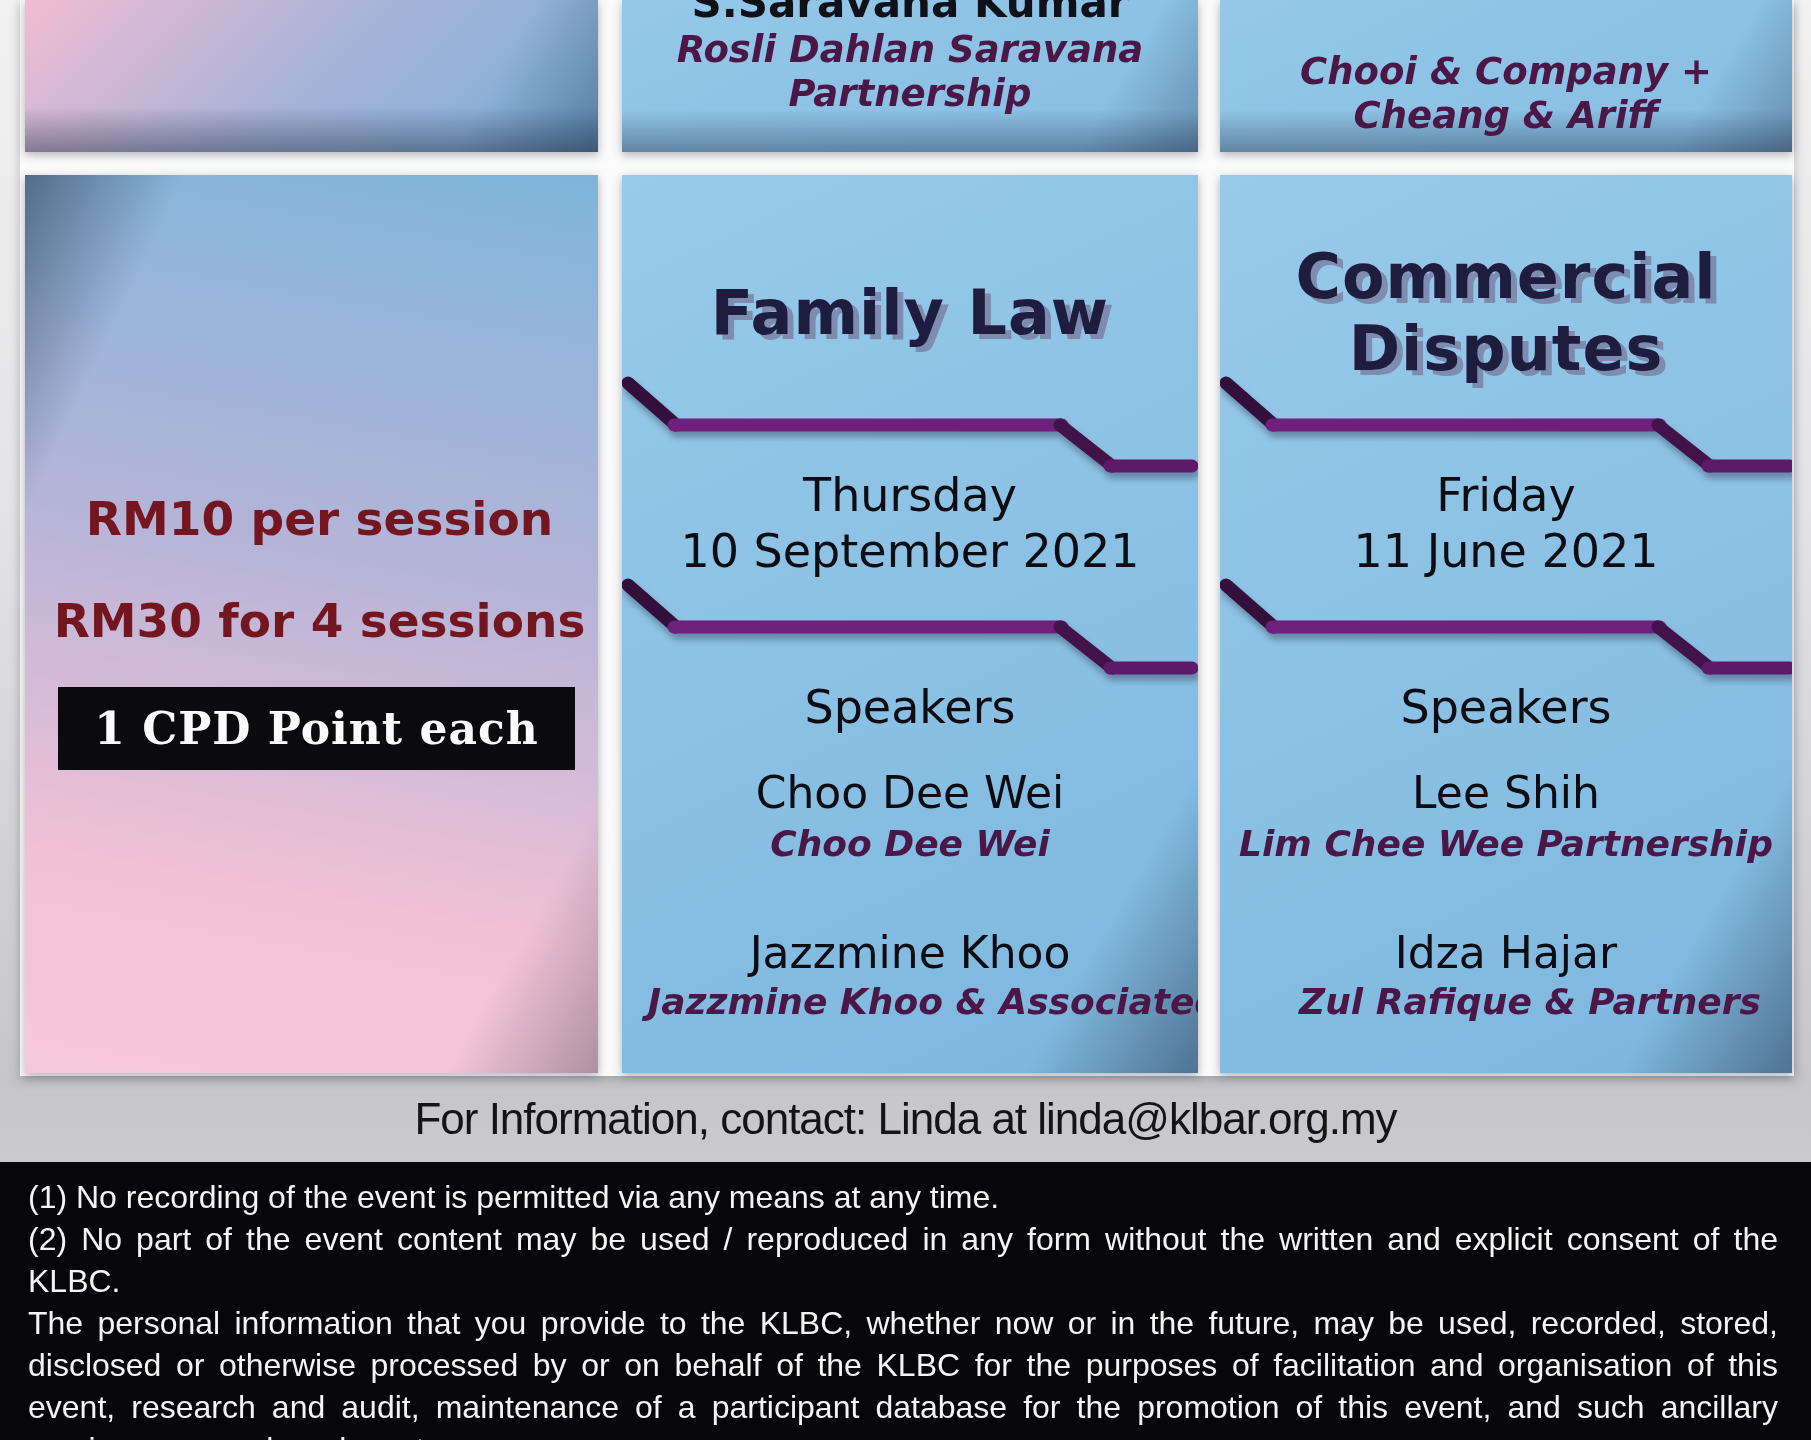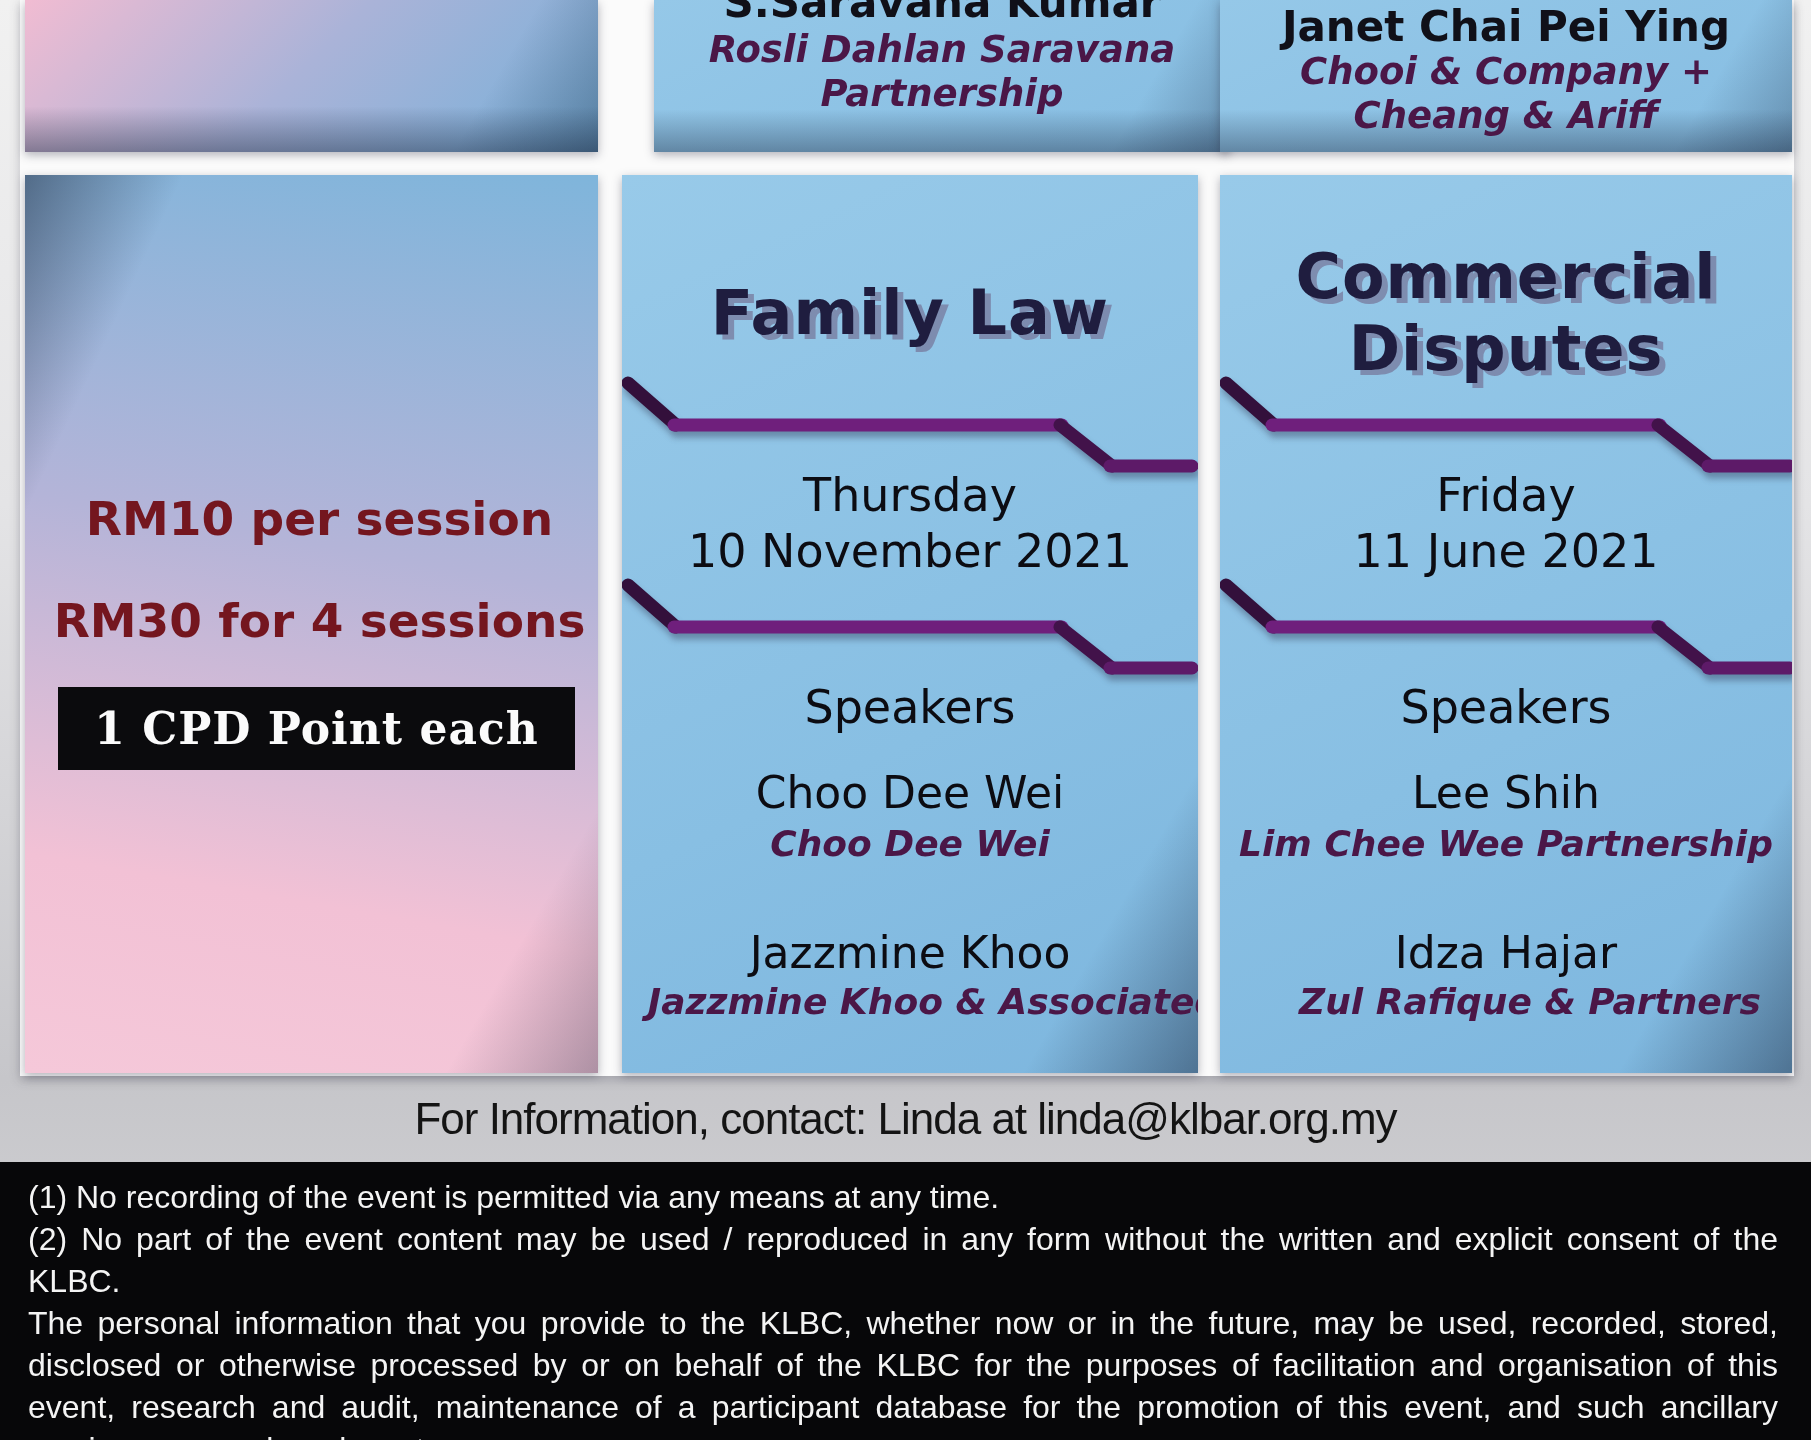--- a/index.html
+++ b/index.html
@@ -12,21 +12,21 @@
     position:absolute;left:20px;top:0;width:1774px;height:1076px;
     background:#fbfbfb;box-shadow:0 4px 10px rgba(60,60,70,.25);
   }
   .card{position:absolute;overflow:hidden;box-shadow:0 3px 9px rgba(40,40,60,.35);}
   
   #card-r1c1{left:25px;top:0;width:573px;height:152px;
     background:
       linear-gradient(to top, rgba(23,34,56,.42) 0%, rgba(23,34,56,0) 30%),
       linear-gradient(300deg, rgba(23,34,56,.35) 0%, rgba(23,34,56,0) 22%),
       linear-gradient(135deg,#f1bcd2 0%,#aab3d8 48%,#77b0d9 100%);}
-  #card-r1c2{left:622px;top:0;width:576px;height:152px;margin-left:32px;}
+  #card-r1c2{left:622px;top:0;width:576px;height:152px;}
   #card-r1c3{left:1220px;top:0;width:572px;height:152px;}
   #card-r2c1{left:25px;top:175px;width:573px;height:898px;
     background:
       linear-gradient(115deg, rgba(25,35,55,.5) 0%, rgba(25,35,55,0) 16%),
       linear-gradient(300deg, rgba(25,35,55,.32) 0%, rgba(25,35,55,0) 14%),
       linear-gradient(190deg,#7fb5db 0%,#b4b4d8 42%,#f2c1d5 78%,#f5c8d9 100%);}
   #card-r2c2{left:622px;top:175px;width:576px;height:898px;}
   #card-r2c3{left:1220px;top:175px;width:572px;height:898px;}
   .blue-card{
     background:
@@ -88,21 +88,20 @@
 
 <div class="card" id="card-r1c1"></div>
 
 <div class="card blue-card topcut" id="card-r1c2">
   <div class="cut-name" style="top:-22px;">S.Saravana Kumar</div>
   <div class="cut-firm" style="top:28px;">Rosli Dahlan Saravana</div>
   <div class="cut-firm" style="top:72px;">Partnership</div>
 </div>
 
 <div class="card blue-card topcut" id="card-r1c3">
-  <div class="cut-name" style="top:2px;">Janet Chai Pei Ying</div>
   <div class="cut-firm" style="top:50px;">Chooi &amp; Company +</div>
   <div class="cut-firm" style="top:94px;">Cheang &amp; Ariff</div>
 </div>
 
 <div class="card" id="card-r2c1">
   <div class="price-line p1">RM10 per session</div>
   <div class="price-line p2">RM30 for 4 sessions</div>
   <div class="cpd-box">
     <span class="cpd-text">1 CPD Point each</span>
   </div>
@@ -114,21 +113,21 @@
 
   </div>
   <svg class="divider d1" viewBox="0 0 576 110">
     <polyline points="6,10 54,52" fill="none" stroke="#33103b" stroke-width="13" stroke-linecap="round"></polyline>
     <polyline points="52,52 440,52" fill="none" stroke="#6f1f7c" stroke-width="13" stroke-linecap="round"></polyline>
     <polyline points="438,52 490,93" fill="none" stroke="#42124a" stroke-width="13" stroke-linecap="round"></polyline>
     <polyline points="488,93 570,93" fill="none" stroke="#5d1a68" stroke-width="13" stroke-linecap="round"></polyline>
   </svg>
   <div class="day-block">
     <div>Thursday</div>
-    <div>10 November 2021</div>
+    <div>10 September 2021</div>
   </div>
   <svg class="divider d2" viewBox="0 0 576 110">
     <polyline points="6,10 54,52" fill="none" stroke="#33103b" stroke-width="13" stroke-linecap="round"></polyline>
     <polyline points="52,52 440,52" fill="none" stroke="#6f1f7c" stroke-width="13" stroke-linecap="round"></polyline>
     <polyline points="438,52 490,93" fill="none" stroke="#42124a" stroke-width="13" stroke-linecap="round"></polyline>
     <polyline points="488,93 570,93" fill="none" stroke="#5d1a68" stroke-width="13" stroke-linecap="round"></polyline>
   </svg>
   <div class="speakers-label">Speakers</div>
   <div class="speaker-name s1n">Choo Dee Wei</div>
   <div class="speaker-firm s1f">Choo Dee Wei</div>

